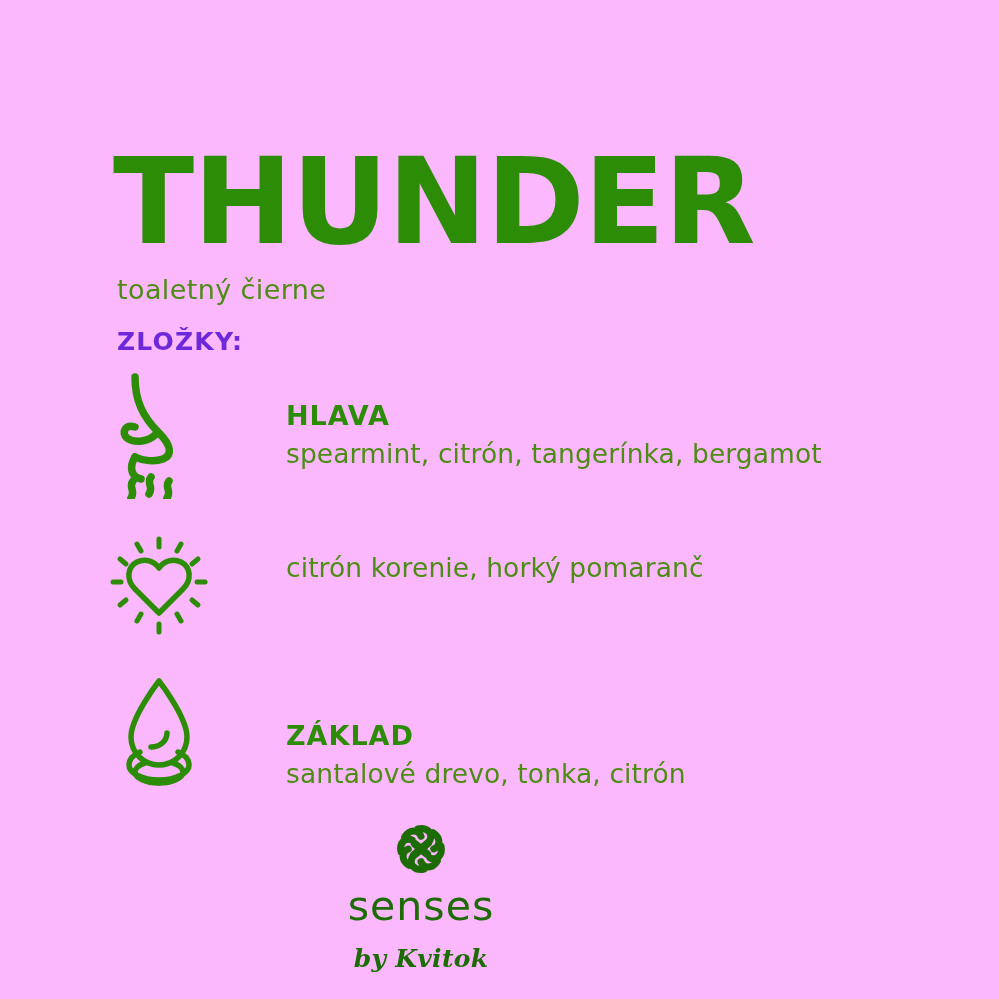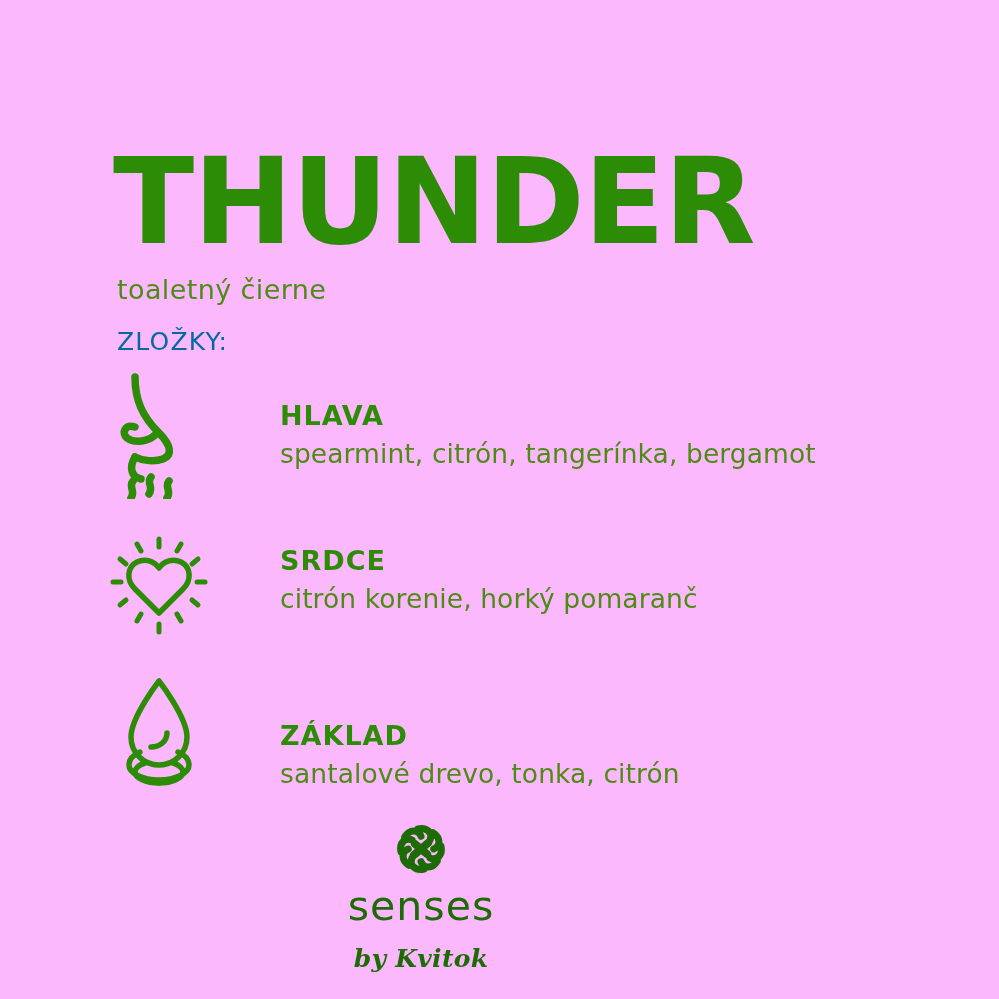--- a/index.html
+++ b/index.html
@@ -40,23 +40,23 @@
   #product-subtitle {
     font-family: "DejaVu Sans", sans-serif;
     font-weight: 400;
     font-size: 27px;
     color: #4d8c14;
     margin: 12px 0 0 4px;
     letter-spacing: 0.4px;
   }
   #ingredients-label {
     font-family: "DejaVu Sans", sans-serif;
-    font-weight: 400;
+    font-weight: 700;
     font-size: 25px;
-    color: #0369a1;
+    color: #6d28d9;
     margin: 22px 0 0 4px;
     letter-spacing: 1.2px;
   }
 
   
   #notes {
     position: absolute;
     left: 0;
     top: 368px;
     width: 999px;
@@ -71,21 +71,21 @@
     left: 106px;
     top: 0;
     width: 110px;
     height: 130px;
     display: flex;
     align-items: center;
     justify-content: center;
   }
   .note-text {
     position: absolute;
-    left: 280px;
+    left: 286px;
     top: 28px;
     width: 690px;
   }
   .note-title {
     font-family: "DejaVu Sans", sans-serif;
     font-weight: 700;
     font-size: 27px;
     letter-spacing: 1px;
     color: #2d8c06;
     margin: 0;
@@ -191,21 +191,20 @@
             <line x1="53" y1="99" x2="53" y2="91"></line>
             <line x1="31" y1="88" x2="35" y2="81"></line>
             <line x1="14" y1="72" x2="20" y2="67"></line>
             <line x1="7" y1="49" x2="15" y2="49"></line>
             <line x1="14" y1="26" x2="20" y2="31"></line>
             <line x1="31" y1="11" x2="35" y2="18"></line>
           </g>
         </svg>
       </div>
       <div class="note-text">
-        <p class="note-title">SRDCE</p>
         <p class="note-items">citrón korenie, horký pomaranč</p>
       </div>
     </div>
 
     <div class="note-row" id="row-base">
       <div class="note-icon">
         <svg width="104" height="112" viewBox="0 0 104 112" fill="none" stroke="#2d8c06" stroke-width="5.5" stroke-linecap="round" stroke-linejoin="round">
 
           <path d="M52 6 C52 6 24 42 24 62 C24 78 37 90 52 90
                    C67 90 80 78 80 62 C80 42 52 6 52 6 Z"></path>

